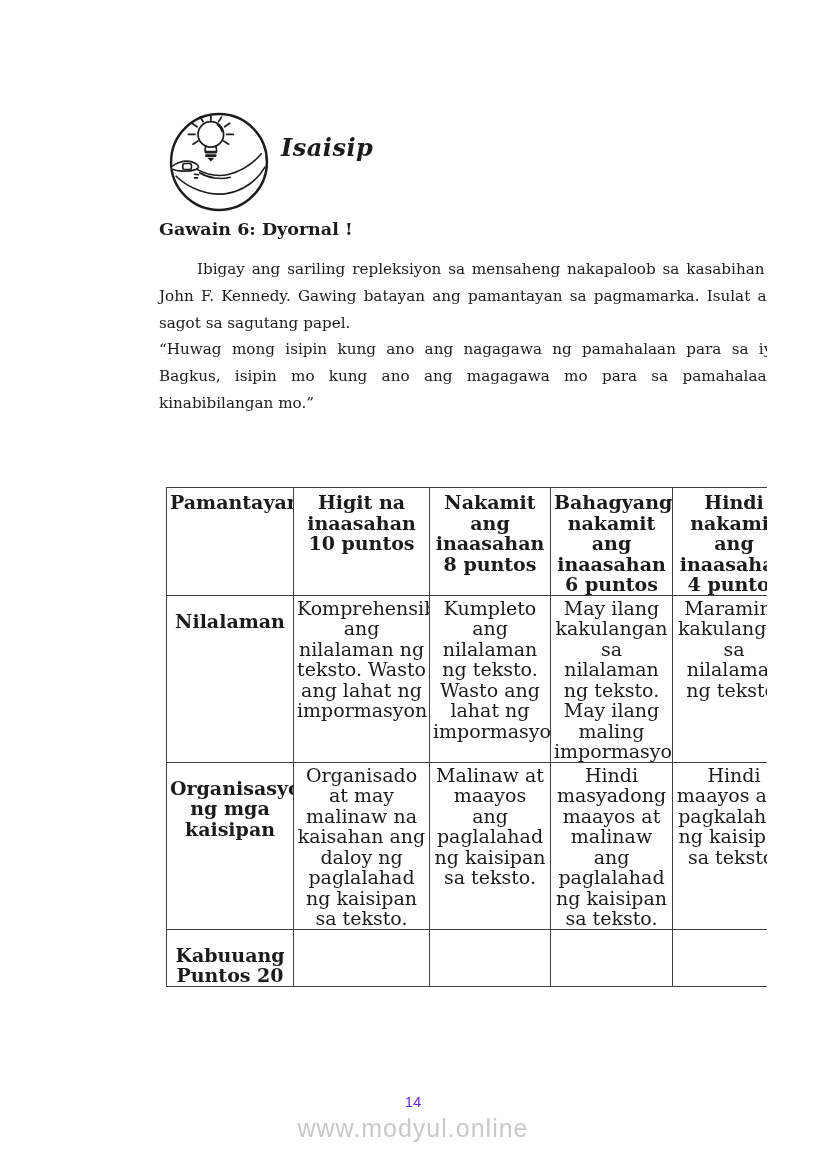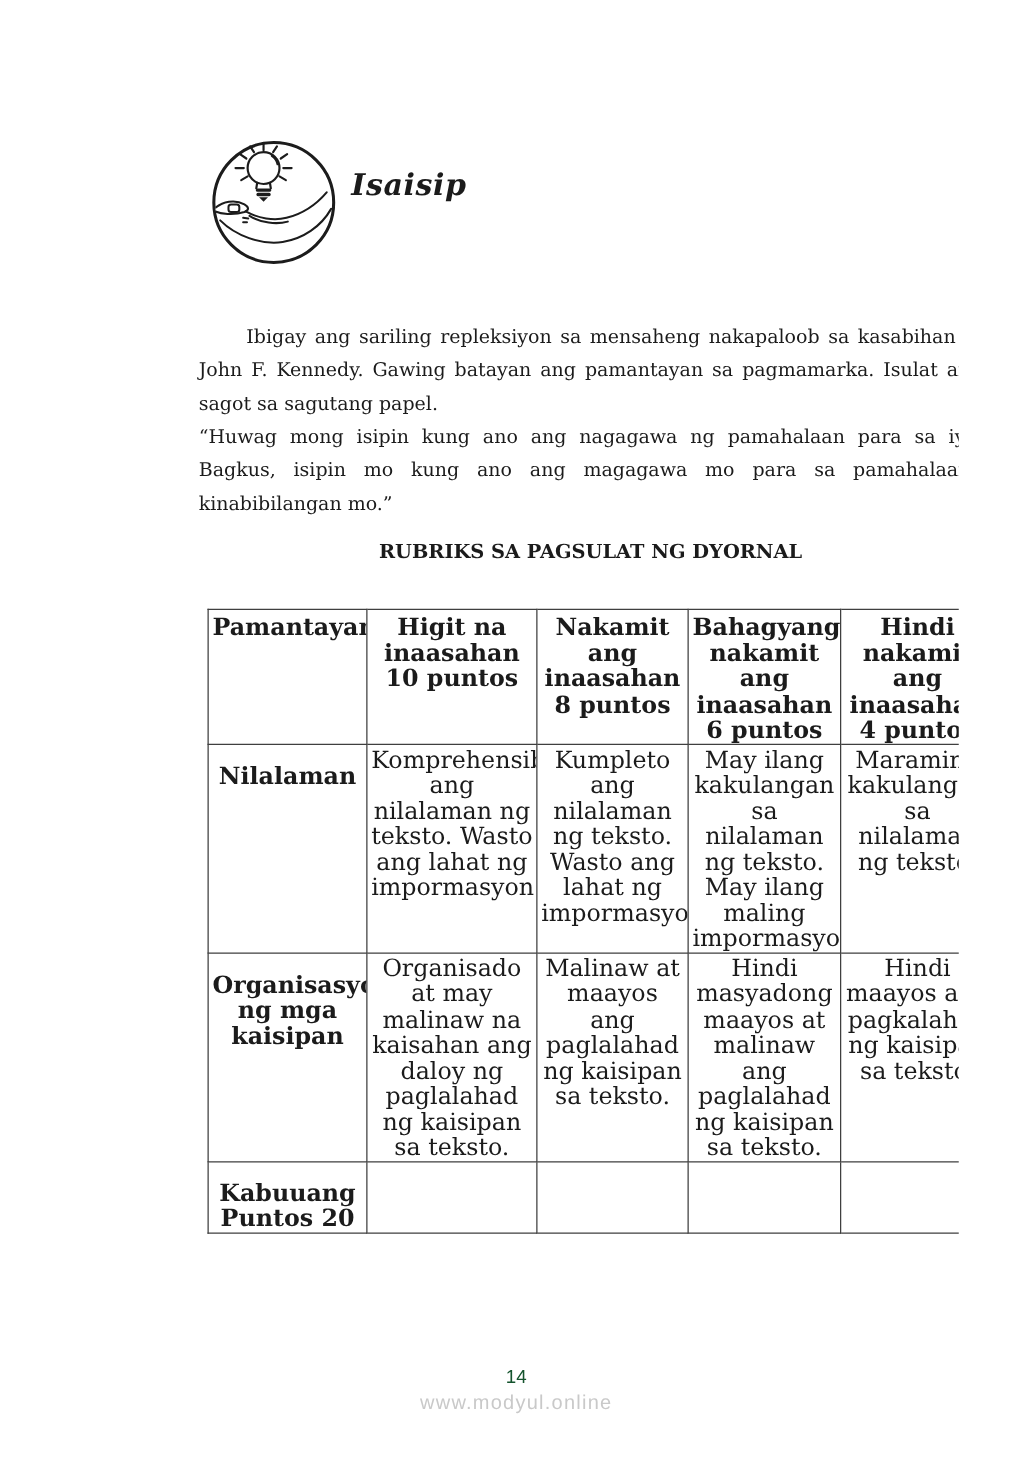--- a/index.html
+++ b/index.html
@@ -37,25 +37,25 @@
     padding:2px 3px 0 3px;font-weight:normal;overflow:hidden;
   }
   .rubric th{font-weight:bold;padding-top:4px;}
   .rubric td.row-label{font-weight:bold;padding-top:15px;}
   tr.tr-head{height:79px;}
   tr.tr-r1{height:146px;}
   tr.tr-r2{height:140px;margin-top:35px;}
   tr.tr-r3{height:46px;}
   .page-number{
     position:absolute;left:0;top:1093px;width:100%;text-align:center;
-    font-family:"Liberation Sans",sans-serif;font-size:15px;color:#14532d;
+    font-family:"Liberation Sans",sans-serif;font-size:15px;color:#6d28d9;
   }
   .watermark{
     position:absolute;left:0;top:1114px;width:100%;text-align:center;
-    font-family:"Liberation Sans",sans-serif;font-size:16px;
+    font-family:"Liberation Sans",sans-serif;font-size:25px;
     color:#c9c9c9;letter-spacing:1px;
   }
 </style>
 </head>
 <body>
 
 <div class="page">
 
   <div class="icon-wrap">
     <svg viewBox="0 0 100 100" xmlns="http://www.w3.org/2000/svg">
@@ -95,26 +95,26 @@
         <path d="M26,62 L30,62.5 M26,65.5 L29,65.5"></path>
         <path d="M28,57 C38,62.5 50,64.5 60,62 C72,59 83,52 91.5,42" fill="#ffffff"></path>
         <path d="M31,60.5 C40,66 52,67.5 61,65"></path>
         <path d="M8,64 C20,76 40,83.5 57,81 C73,78.5 87,69 95,55"></path>
       </g>
     </svg>
   </div>
 
   <h1 class="section-title">Isaisip</h1>
 
+  <h2 class="activity-heading">Gawain 6: Dyornal !</h2>
 
   <p class="para para-instructions">Ibigay ang sariling repleksiyon sa mensaheng nakapaloob sa kasabihan ni John F. Kennedy. Gawing batayan ang pamantayan sa pagmamarka. Isulat ang sagot sa sagutang papel.</p>
 
   <p class="para para-quote">“Huwag mong isipin kung ano ang nagagawa ng pamahalaan para sa iyo. Bagkus, isipin mo kung ano ang magagawa mo para sa pamahalaang kinabibilangan mo.”</p>
 
-  <div class="table-title">RUBRIKS SA PAGSULAT NG DYORNAL</div>
 
   <table class="rubric">
     <colgroup>
       <col style="width:127px">
         <col style="width:136px">
         <col style="width:121px">
         <col style="width:122px">
         <col style="width:123px">
     </colgroup>
     <thead>

